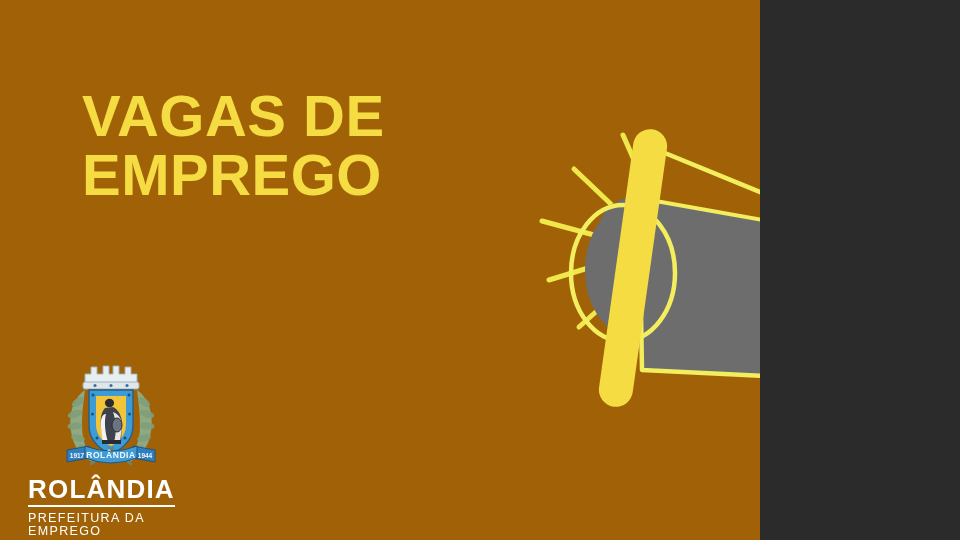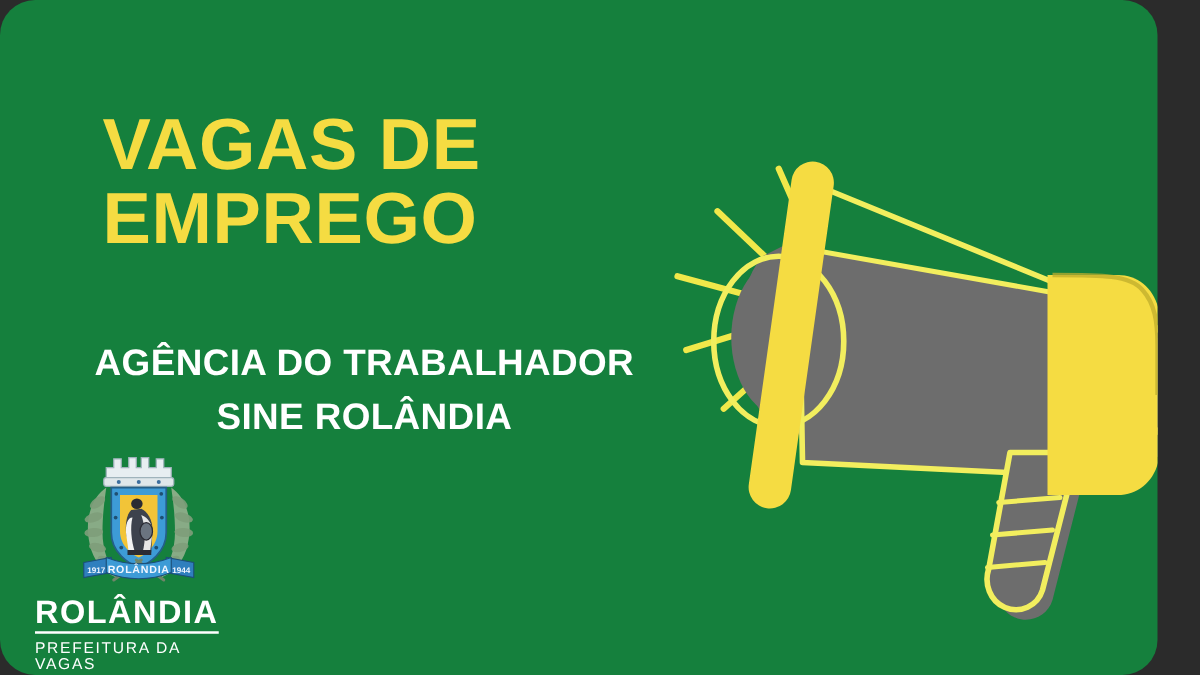--- a/index.html
+++ b/index.html
@@ -2,26 +2,25 @@
 <html><head>
 <meta charset="utf-8">
 <style>
   html, body {
     margin: 0;
     padding: 0;
     background: #2b2b2b;
   }
   #poster {
     position: relative;
-    width: 926px;
+    width: 760px;
     height: 540px;
     overflow: hidden;
-    background: #15803d;
+    background: #a16207;
     font-family: "Liberation Sans", sans-serif;
-    border-radius: 28px;
     -webkit-font-smoothing: antialiased;
   }
 
   
   .headline {
     position: absolute;
     left: 82px;
     top: 86px;
     width: 430px;
     color: #f5dc42;
@@ -93,24 +92,20 @@
   .megaphone svg { display:block; width:100%; height:100%; }
 </style>
 </head>
 <body>
 
 <div id="poster">
 
   <div class="headline">VAGAS DE
 EMPREGO</div>
 
-  <div class="subtitle">
-    <span class="line1">AGÊNCIA DO TRABALHADOR</span>
-    <span class="line2">SINE ROLÂNDIA</span>
-  </div>
 
   <div class="logo-block">
 
     <span class="crest-wrap">
       <svg viewBox="0 0 120 112" xmlns="http://www.w3.org/2000/svg" aria-hidden="true">
 
         <g fill="#8fae8a" opacity="0.95">
           <path d="M34 28 C20 38 16 58 22 78 C26 90 34 97 42 100 C36 90 31 78 31 64 C31 48 33 36 34 28 Z"></path>
           <path d="M86 28 C100 38 104 58 98 78 C94 90 86 97 78 100 C84 90 89 78 89 64 C89 48 87 36 86 28 Z"></path>
         </g>
@@ -169,21 +164,21 @@
           <text x="60" y="96" text-anchor="middle" font-family="Liberation Sans, sans-serif" font-size="8.5" font-weight="bold" fill="#f0f6ff" letter-spacing="0.6">ROLÂNDIA</text>
           <text x="26" y="96" text-anchor="middle" font-family="Liberation Sans, sans-serif" font-size="6.5" font-weight="bold" fill="#f0f6ff">1917</text>
           <text x="94" y="96" text-anchor="middle" font-family="Liberation Sans, sans-serif" font-size="6.5" font-weight="bold" fill="#f0f6ff">1944</text>
         </g>
       </svg>
     </span>
 
     <div>
       <span class="logo-name">ROLÂNDIA</span>
     </div>
-    <div class="logo-sub">PREFEITURA DA VAGAS</div>
+    <div class="logo-sub">PREFEITURA DA EMPREGO</div>
   </div>
 
   <div class="megaphone">
     <svg viewBox="0 0 470 420" xmlns="http://www.w3.org/2000/svg" aria-hidden="true">
 
       <g stroke="#f0e84a" stroke-width="5" stroke-linecap="round">
         <line x1="133" y1="55" x2="155" y2="105"></line>
         <line x1="84" y1="89" x2="125" y2="128"></line>
         <line x1="52" y1="141" x2="104" y2="155"></line>
         <line x1="59" y1="200" x2="108" y2="185"></line>

